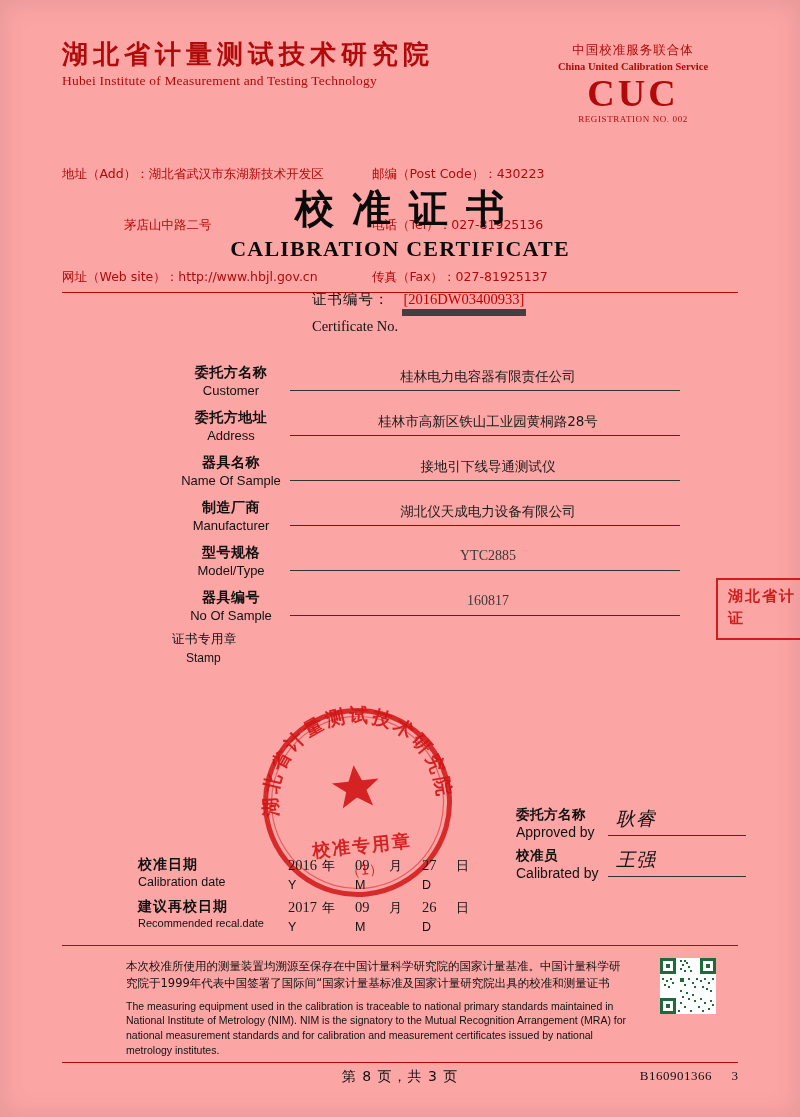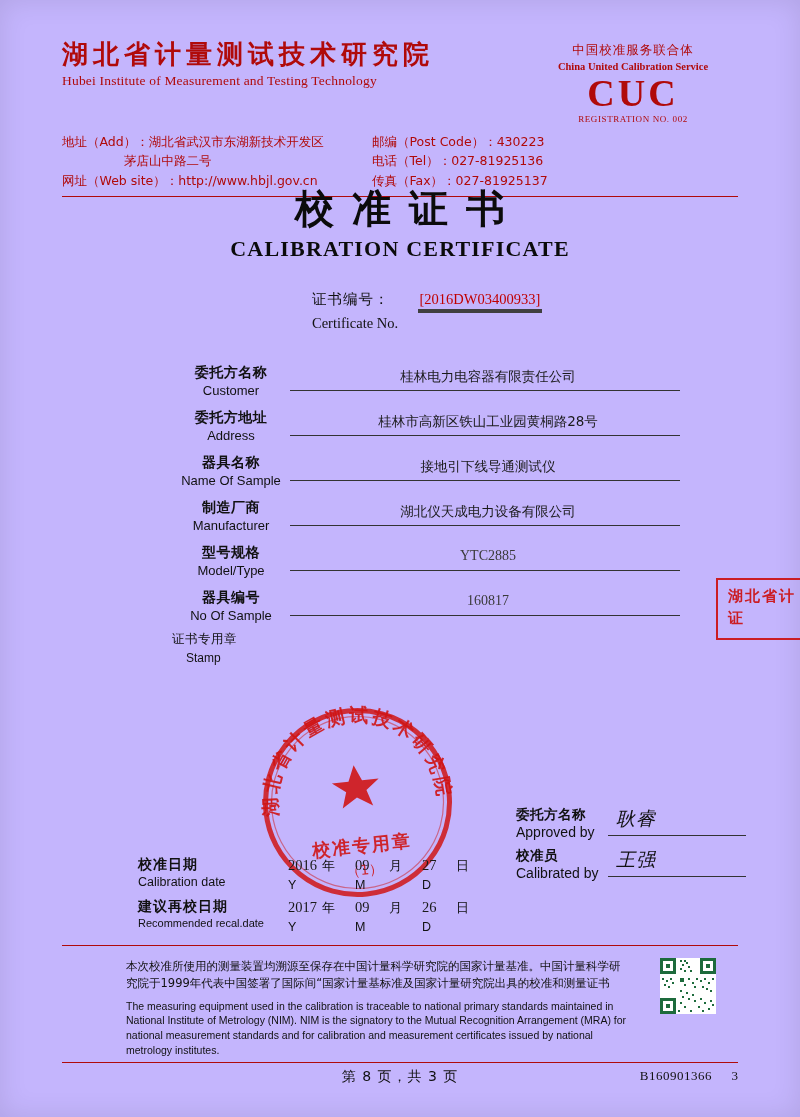--- a/index.html
+++ b/index.html
@@ -4,21 +4,21 @@
 <style>
   html, body {
     margin: 0;
     padding: 0;
     background: #888;
   }
   .page {
     position: relative;
     width: 800px;
     height: 1117px;
-    background: #c4b5fd;
+    background: #fca5a5;
     overflow: hidden;
     font-family: "Liberation Serif", serif;
     color: #111;
   }
   
   .paper-edge {
     position: absolute;
     inset: 0;
     box-shadow: inset 0 0 28px rgba(0,0,0,0.10);
     pointer-events: none;
@@ -90,21 +90,21 @@
 
   .header-contact {
     display: flex;
     margin-top: 8px;
     font-size: 12.5px;
     color: #b00a0a;
     font-family: "DejaVu Sans", sans-serif;
   }
   .contact-col-left { width: 310px; line-height: 1.55; }
   .contact-col-right { flex: 1; line-height: 1.55; }
-  .contact-col-left div, .contact-col-right div { white-space: nowrap; }
+  .contact-col-left div, .contact-col-right div { white-space: nowrap; margin-top: 32px; }
 
   .rule-red {
     border-top: 1.6px solid #b00a0a;
     margin-top: 6px;
   }
 
   
   .title-cn {
     position: absolute;
     left: 0; right: 0;
@@ -136,25 +136,25 @@
     top: 290px;
     font-size: 15px;
   }
   .certno-row { display: flex; align-items: baseline; }
   .certno-label-cn {
     font-family: "DejaVu Sans", sans-serif;
     font-size: 14.5px;
     letter-spacing: 1px;
   }
   .certno-value {
-    margin-left: 28px;
+    margin-left: 12px;
     font-family: "Liberation Serif", serif;
     font-size: 14.5px;
     color: #c00000;
-    border-bottom: 4px solid #404040;
+    border-bottom: 7px solid #404040;
     padding: 0 2px 1px 2px;
   }
   .certno-label-en {
     font-family: "Liberation Serif", serif;
     font-size: 14.5px;
     margin-top: 2px;
   }
 
   
   .fields {

